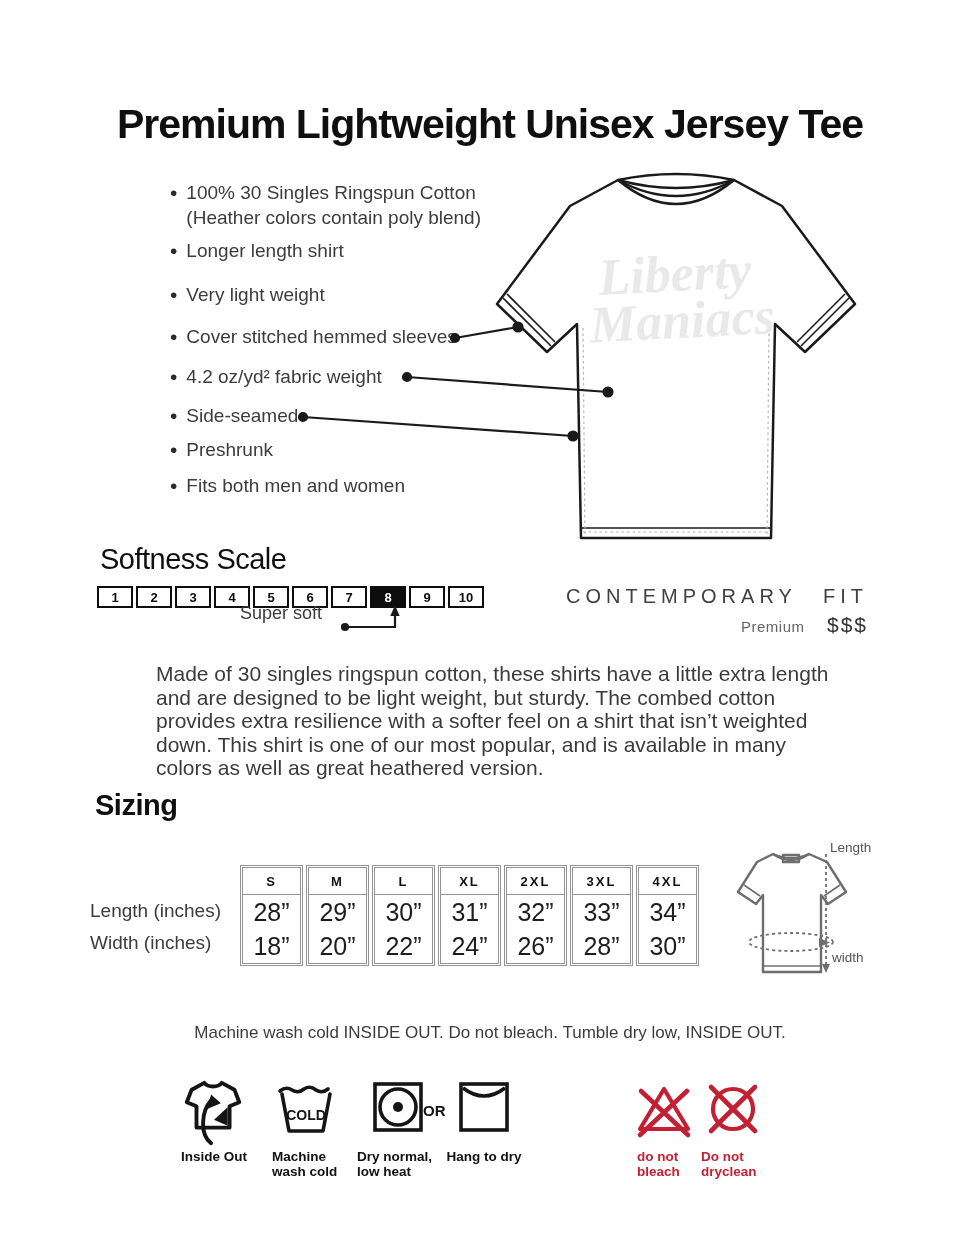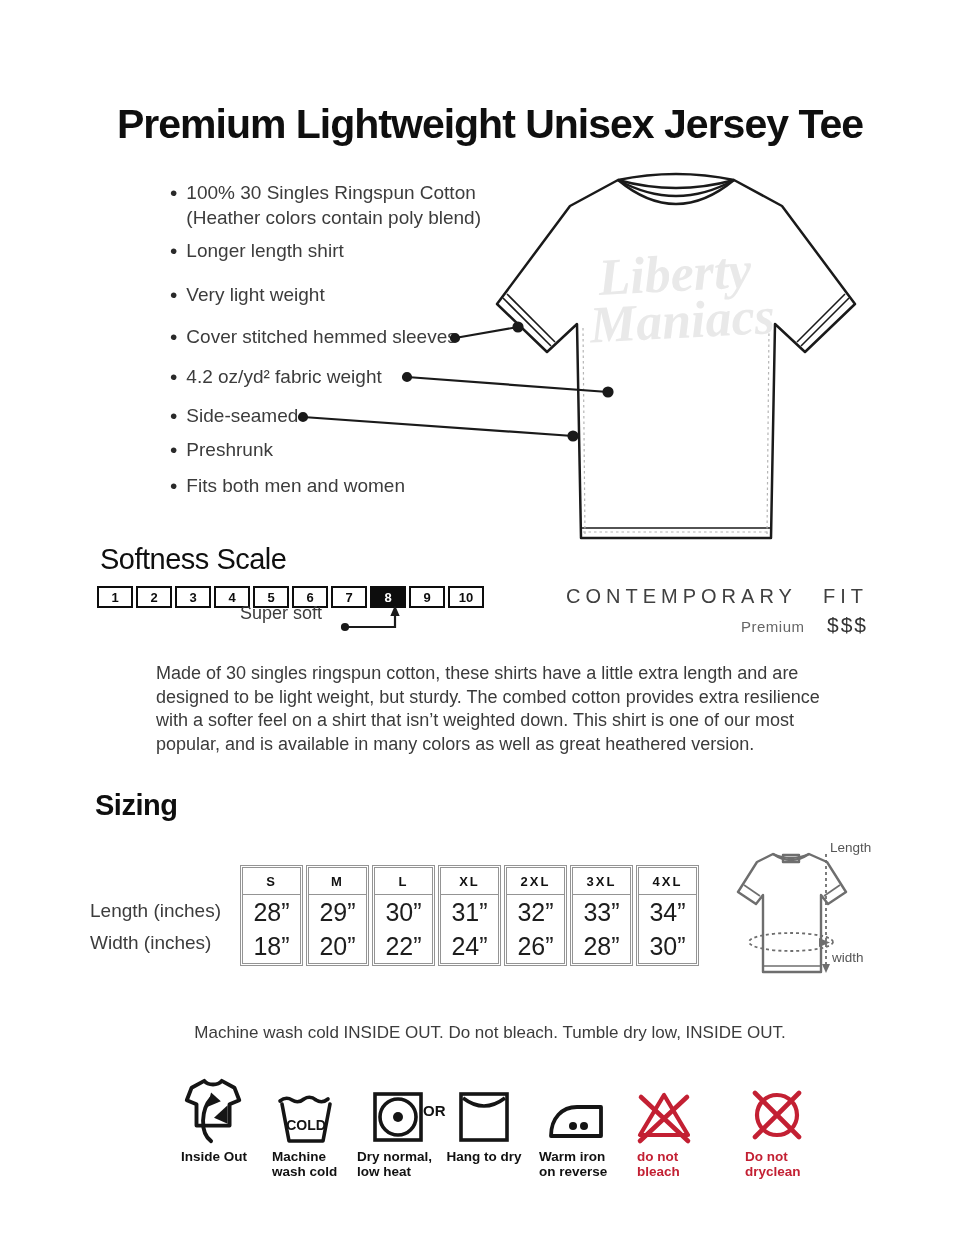--- a/index.html
+++ b/index.html
@@ -33,44 +33,44 @@
   .supersoft{position:absolute;left:240px;top:603px;width:96px;text-align:left;
              font-size:18px;color:#3c3c3c;}
   .ss-arrow{position:absolute;left:338px;top:606px;}
   
   .fit{position:absolute;top:585px;right:112px;text-align:right;}
   .fit-line1{font-size:20px;letter-spacing:5px;word-spacing:16px;color:#404040;}
   .fit-line2{margin-top:5px;}
   .fit-tier{font-size:15px;color:#666;letter-spacing:.5px;}
   .fit-price{font-size:21px;letter-spacing:2px;color:#333;margin-left:18px;}
   
-  .desc{position:absolute;left:156px;top:662px;width:688px;font-size:18px;line-height:23.6px;
+  .desc{position:absolute;left:156px;top:662px;width:688px;font-size:21px;line-height:23.6px;
         color:#3b3b3b;margin:0;}
   
   .sizing-head{position:absolute;left:95px;top:789px;font-size:29px;font-weight:800;letter-spacing:-.5px;color:#0f0f0f;}
   .rowlab{position:absolute;left:90px;font-size:19px;color:#3c3c3c;}
   .rowlab.l1{top:900px;} .rowlab.l2{top:932px;}
   .size-table{position:absolute;left:240px;top:865px;display:flex;gap:3px;}
   .size-col{width:57px;border:3px double #949494;background:#fff;}
   .size-col .hd{height:26px;border-bottom:1px solid #949494;display:flex;align-items:center;justify-content:center;
                 font-size:13px;font-weight:700;letter-spacing:2px;color:#111;}
   .size-col .cell{height:34px;display:flex;align-items:center;justify-content:center;
                   font-size:25px;color:#1d1d1d;}
   .size-diagram{position:absolute;left:733px;top:840px;}
   
   .care-text{position:absolute;left:0;top:1023px;width:100%;text-align:center;
              font-size:17px;color:#3c3c3c;margin:0;}
   .care-item{position:absolute;top:1078px;display:flex;flex-direction:column;align-items:center;}
-  .care-item .icon-wrap{height:68px;display:flex;align-items:flex-end;}
+  .care-item .icon-wrap{height:68px;display:flex;align-items:flex-start;}
   .care-item .lbl{margin-top:3px;font-size:13.5px;font-weight:700;line-height:15px;color:#111;}
   .care-item .lbl.red{color:#c32033;}
   .or-label{position:absolute;left:423px;top:1102px;font-size:15px;font-weight:800;color:#111;}
   .ci-1{left:174px;width:80px;} .ci-2{left:266px;width:80px;} .ci-3{left:356px;width:84px;}
   .ci-4{left:444px;width:80px;} .ci-5{left:534px;width:84px;} .ci-6{left:624px;width:80px;}
-  .ci-7{left:736px;width:82px;}
+  .ci-7{left:692px;width:82px;}
 </style>
 </head>
 <body>
 
 <div class="page">
 
   <h1 class="title">Premium Lightweight Unisex Jersey Tee</h1>
 
   <ul class="features">
     <li>
@@ -294,30 +294,20 @@
       <svg width="58" height="58" viewBox="0 0 58 58">
         <g fill="none" stroke="#151515" stroke-width="3.6">
           <rect x="6" y="6" width="46" height="46"></rect>
           <path d="M8,10 Q29,26 50,10"></path>
         </g>
       </svg>
     </div>
     <div class="lbl">Hang to dry</div>
   </div>
 
-  <div class="care-item ci-5">
-    <div class="icon-wrap">
-      <svg width="62" height="56" viewBox="0 0 62 56">
-        <path d="M6,46 C6,28 17,17 32,17 L56,17 L56,46 Z" fill="none" stroke="#151515" stroke-width="3.8" stroke-linejoin="round"></path>
-        <circle cx="28" cy="36" r="4" fill="#151515"></circle>
-        <circle cx="39" cy="36" r="4" fill="#151515"></circle>
-      </svg>
-    </div>
-    <div class="lbl" style="max-width:74px;">Warm iron on reverse</div>
-  </div>
 
   <div class="care-item ci-6">
     <div class="icon-wrap">
       <svg width="60" height="62" viewBox="0 0 60 62">
         <g fill="none" stroke="#c32033" stroke-linecap="round">
           <path d="M30,11 L6,51 L54,51 Z" stroke-width="4.2" stroke-linejoin="round"></path>
           <line x1="7" y1="13" x2="54" y2="57" stroke-width="4.6"></line>
           <line x1="53" y1="13" x2="6" y2="57" stroke-width="4.6"></line>
         </g>
       </svg>

